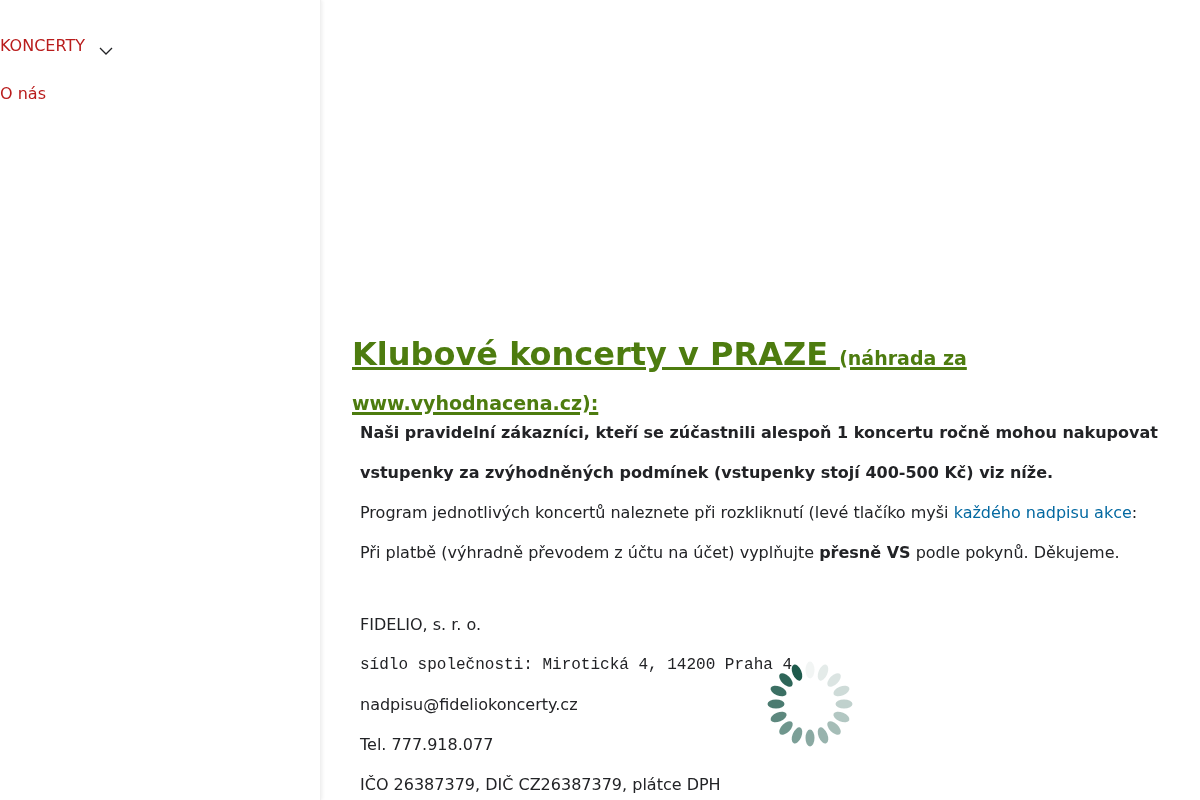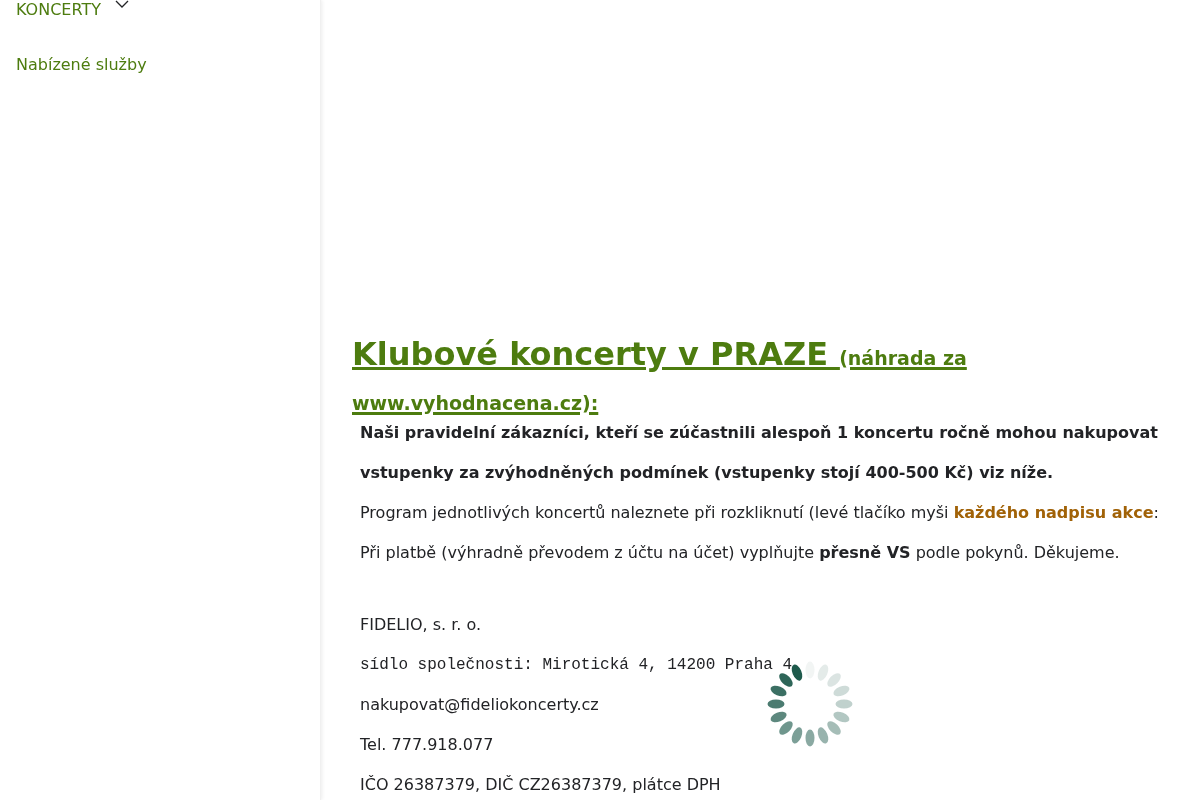--- a/index.html
+++ b/index.html
@@ -11,78 +11,78 @@
   }
   .sidebar {
     position: absolute; left: 0; top: 0; width: 320px; height: 800px;
     background: #ffffff;
     box-shadow: 1px 0 4px rgba(0,0,0,0.08);
     border-right: 1px solid #f0f0f0;
     z-index: 2;
   }
   .nav { list-style: none; margin: 0; padding: 0; }
   .nav-item {
-    height: 48px; display: flex; align-items: flex-start;
-    padding-left: 16px; font-size: 16px; color: #4d7c0f; cursor: pointer;
+    height: 48px; display: flex; align-items: flex-end;
+    padding-left: 0; font-size: 16px; color: #b91c1c; cursor: pointer;
   }
   .nav-item:first-child { height: 55px; }
   .nav-item .chev { margin-left: 14px; display: inline-flex; align-items: center; }
   .main {
     position: absolute; left: 352px; top: 0; width: 810px;
   }
   .headline {
     position: absolute; top: 334px; left: 0; width: 810px;
     color: #4d7c0f; font-weight: bold; line-height: 41px; text-decoration: underline;
   }
   .headline .big { font-size: 32px; }
   .headline .small { font-size: 19px; }
   .p {
     position: absolute; left: 8px; font-size: 16px; line-height: 40px; white-space: nowrap;
   }
   .bold { font-weight: bold; }
-  .link { color: #a16207; font-weight: bold; text-decoration: none; }
+  .link { color: #0369a1; font-weight: normal; text-decoration: none; }
   .spinner {
     position: absolute; left: 766px; top: 660px; width: 88px; height: 88px;
   }
 </style>
 </head>
 <body>
 
 <nav class="sidebar">
   <ul class="nav">
     <li class="nav-item">
       <span>KONCERTY</span>
       <span class="chev">
         <svg width="14" height="8" viewBox="0 0 14 8">
             <path d="M1 1 L7 7 L13 1" fill="none" stroke="#222326" stroke-width="1.3"></path>
           </svg>
       </span>
     </li>
     <li class="nav-item">
-        <span>Nabízené služby</span>
+        <span>O nás</span>
       </li>
   </ul>
 </nav>
 
 <main class="main">
   <h1 class="headline" style="margin:0;">
     <span class="big">Klubové koncerty v PRAZE</span>
     <span class="small">(náhrada za www.vyhodnacena.cz):</span>
   </h1>
 
   <div class="p bold" style="top:413px;">Naši pravidelní zákazníci, kteří se zúčastnili alespoň 1 koncertu ročně mohou nakupovat</div>
   <div class="p bold" style="top:453px;">vstupenky za zvýhodněných podmínek (vstupenky stojí 400-500 Kč) viz níže.</div>
 
   <div class="p" style="top:493px;"><span>Program jednotlivých koncertů naleznete při rozkliknutí (levé tlačíko myši </span><a class="link">každého nadpisu akce</a><span>:</span></div>
 
   <div class="p" style="top:533px;"><span>Při platbě (výhradně převodem z účtu na účet) vyplňujte </span><span class="bold">přesně VS</span><span> podle pokynů. Děkujeme.</span></div>
 
   <div class="p" style="top:605px;">FIDELIO, s. r. o.</div>
   <div class="p" style="top:645px;font-family:Liberation Mono, monospace;">sídlo společnosti: Mirotická 4, 14200 Praha 4,</div>
-  <div class="p" style="top:685px;">nakupovat@fideliokoncerty.cz</div>
+  <div class="p" style="top:685px;">nadpisu@fideliokoncerty.cz</div>
   <div class="p" style="top:725px;">Tel. 777.918.077</div>
   <div class="p" style="top:765px;">IČO 26387379, DIČ CZ26387379, plátce DPH</div>
 </main>
 
 <div class="spinner">
   <svg width="88" height="88" viewBox="-44 -44 88 88">
     <g fill="#1e5a4c">
       <ellipse cx="0" cy="-34" rx="4.5" ry="8.5" transform="rotate(0)" opacity="0.06"></ellipse>
       <ellipse cx="0" cy="-34" rx="4.5" ry="8.5" transform="rotate(22.5)" opacity="0.12"></ellipse>
       <ellipse cx="0" cy="-34" rx="4.5" ry="8.5" transform="rotate(45)" opacity="0.16"></ellipse>

